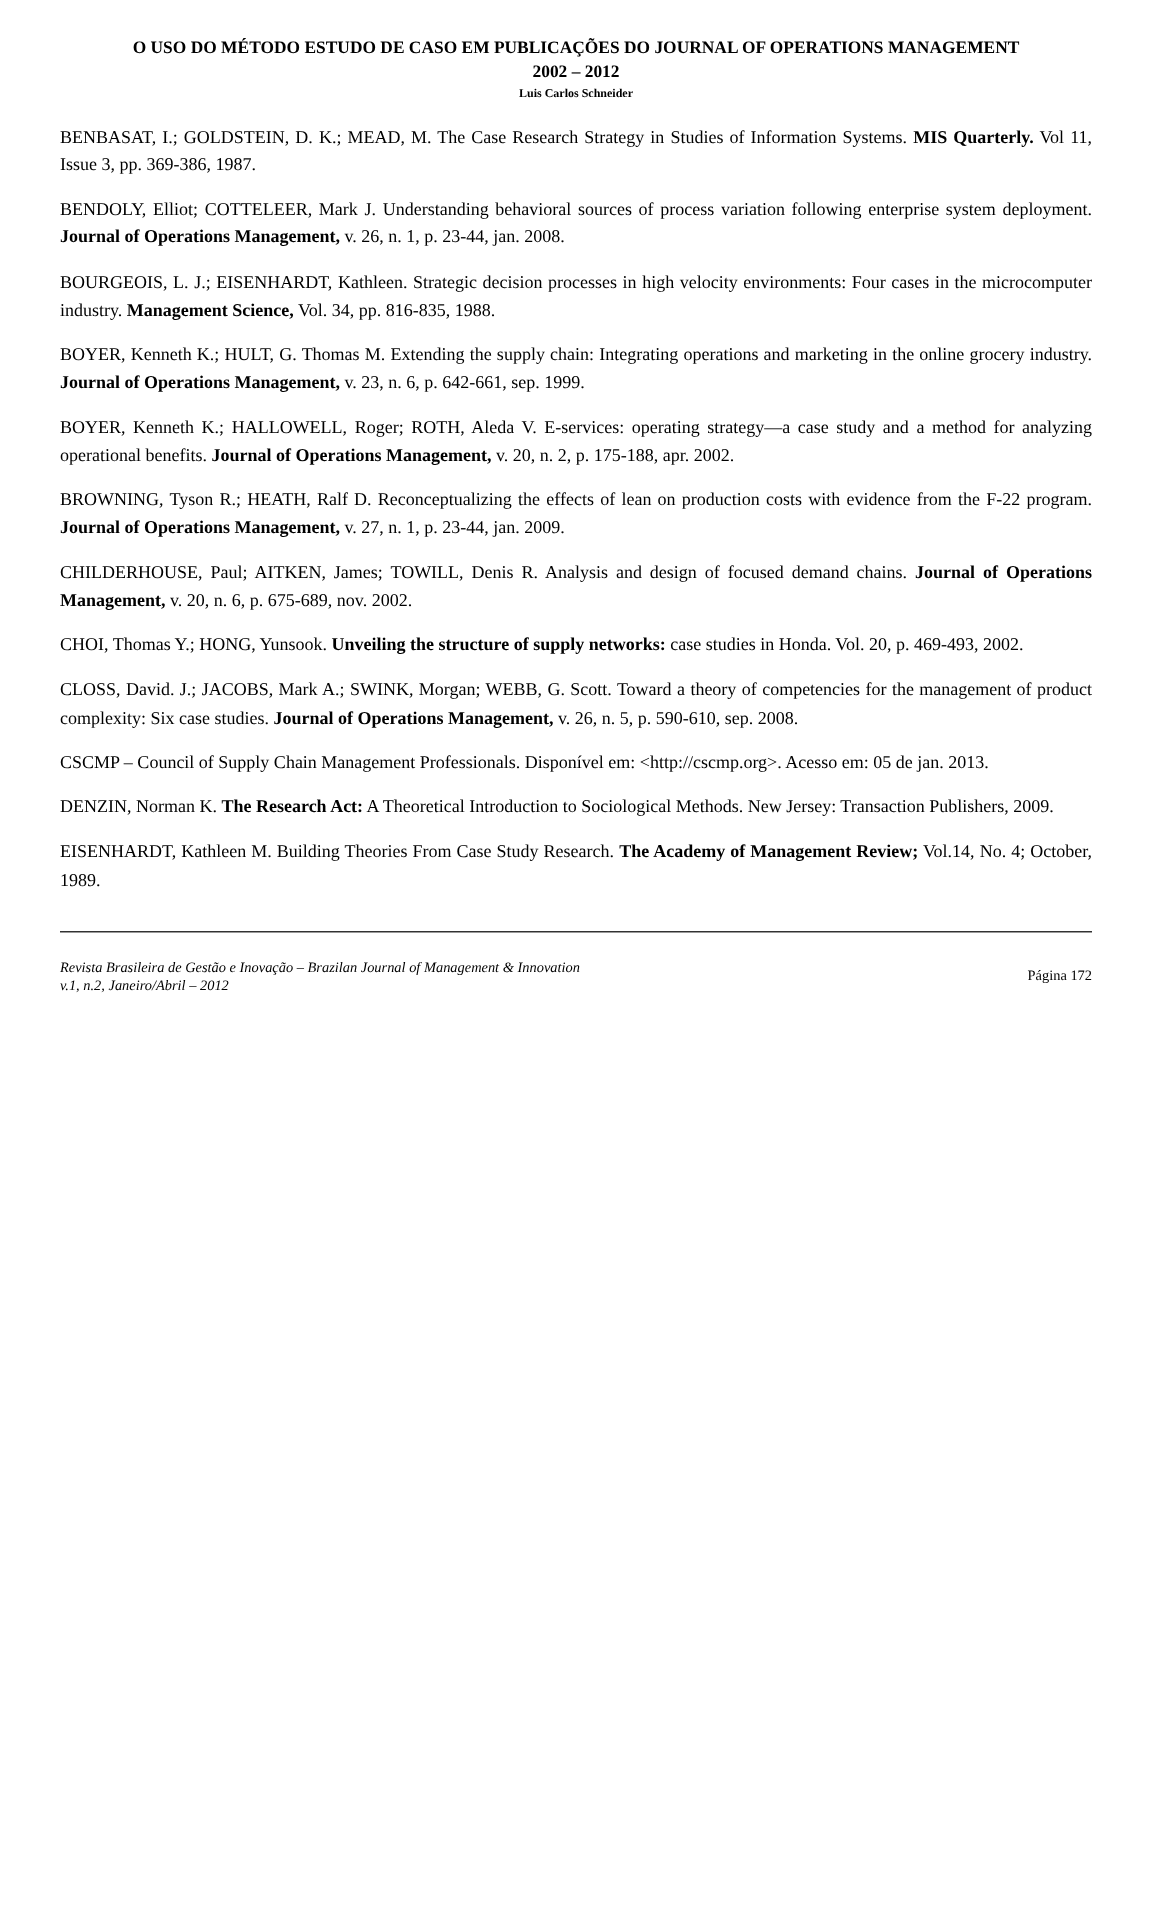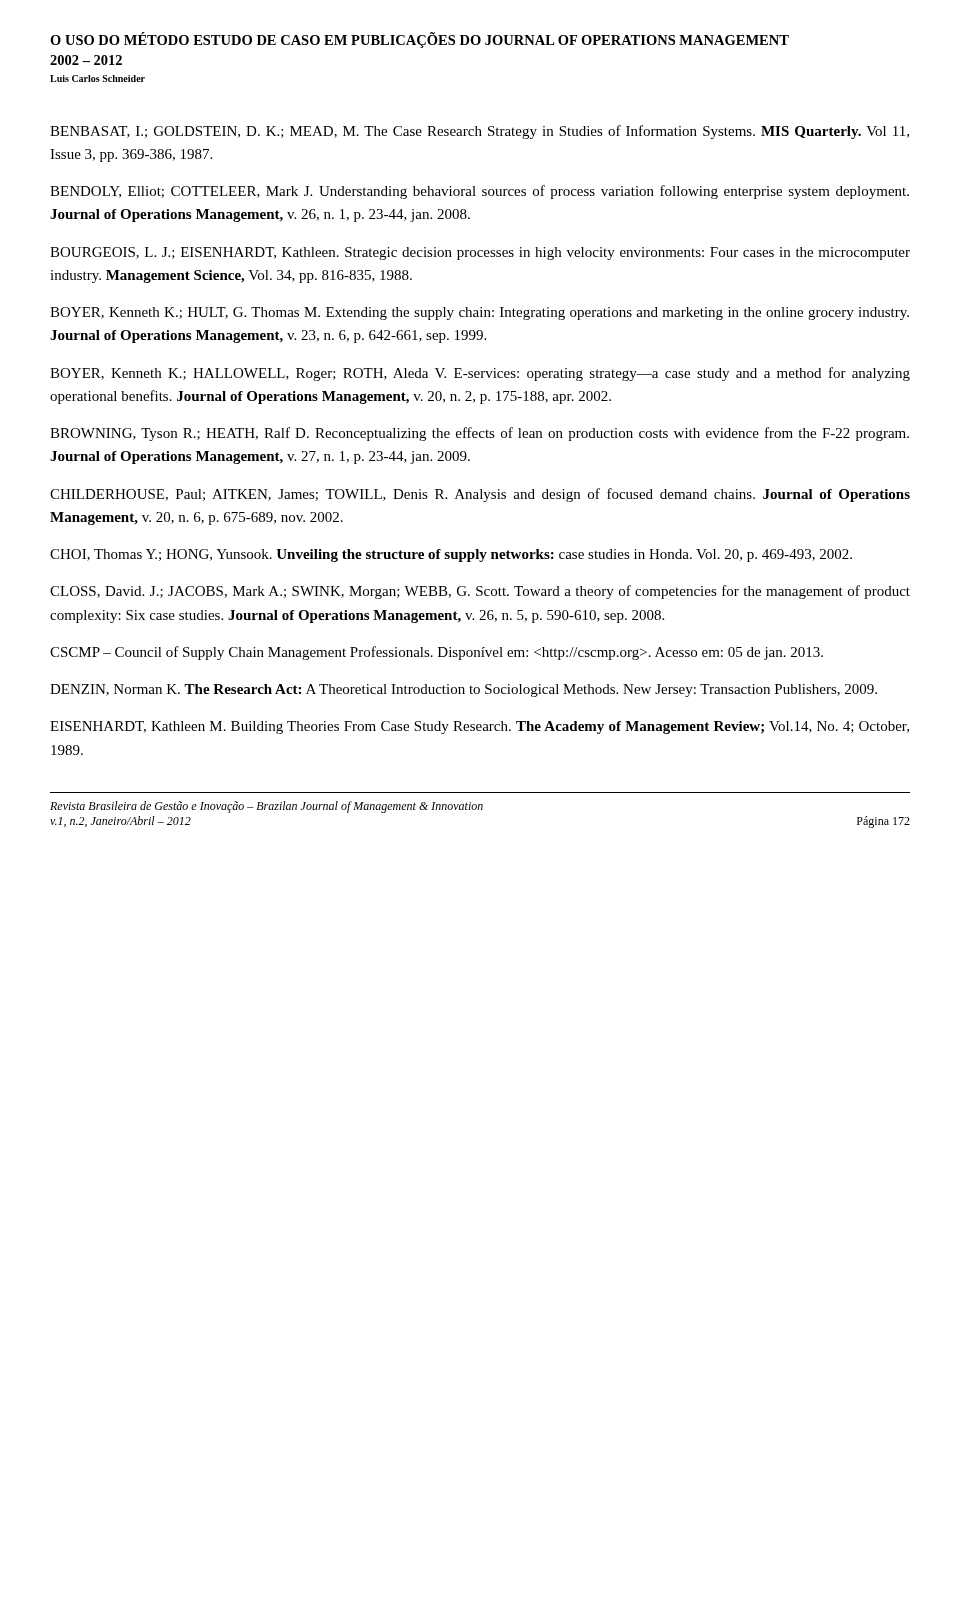--- a/index.html
+++ b/index.html
@@ -12,22 +12,22 @@
       width: 960px;
       min-height: 1600px;
       background: #ffffff;
       font-family: "Times New Roman", Times, serif;
       font-size: 15px;
       color: #000000;
       padding: 30px 50px 30px 50px;
     }
 
     .page-header {
-      text-align: left;
-      margin-bottom: 36px;
+      text-align: center;
+      margin-bottom: 20px;
     }
 
     .page-header .main-title {
       font-size: 14.5px;
       font-weight: bold;
       line-height: 1.4;
       text-transform: uppercase;
     }
 
     .page-header .author {
@@ -45,24 +45,24 @@
       text-align: justify;
     }
 
     .ref-entry .bold {
       font-weight: bold;
     }
 
     .page-footer {
       margin-top: 30px;
       border-top: 1px solid #000;
-      padding-top: 6px;
+      padding-top: 22px;
       display: flex;
       justify-content: space-between;
-      align-items: flex-end;
+      align-items: center;
       font-size: 12px;
       gap: 20px;
     }
 
     .footer-left {
       font-style: italic;
     }
 
     .footer-right {
       font-size: 12px;

